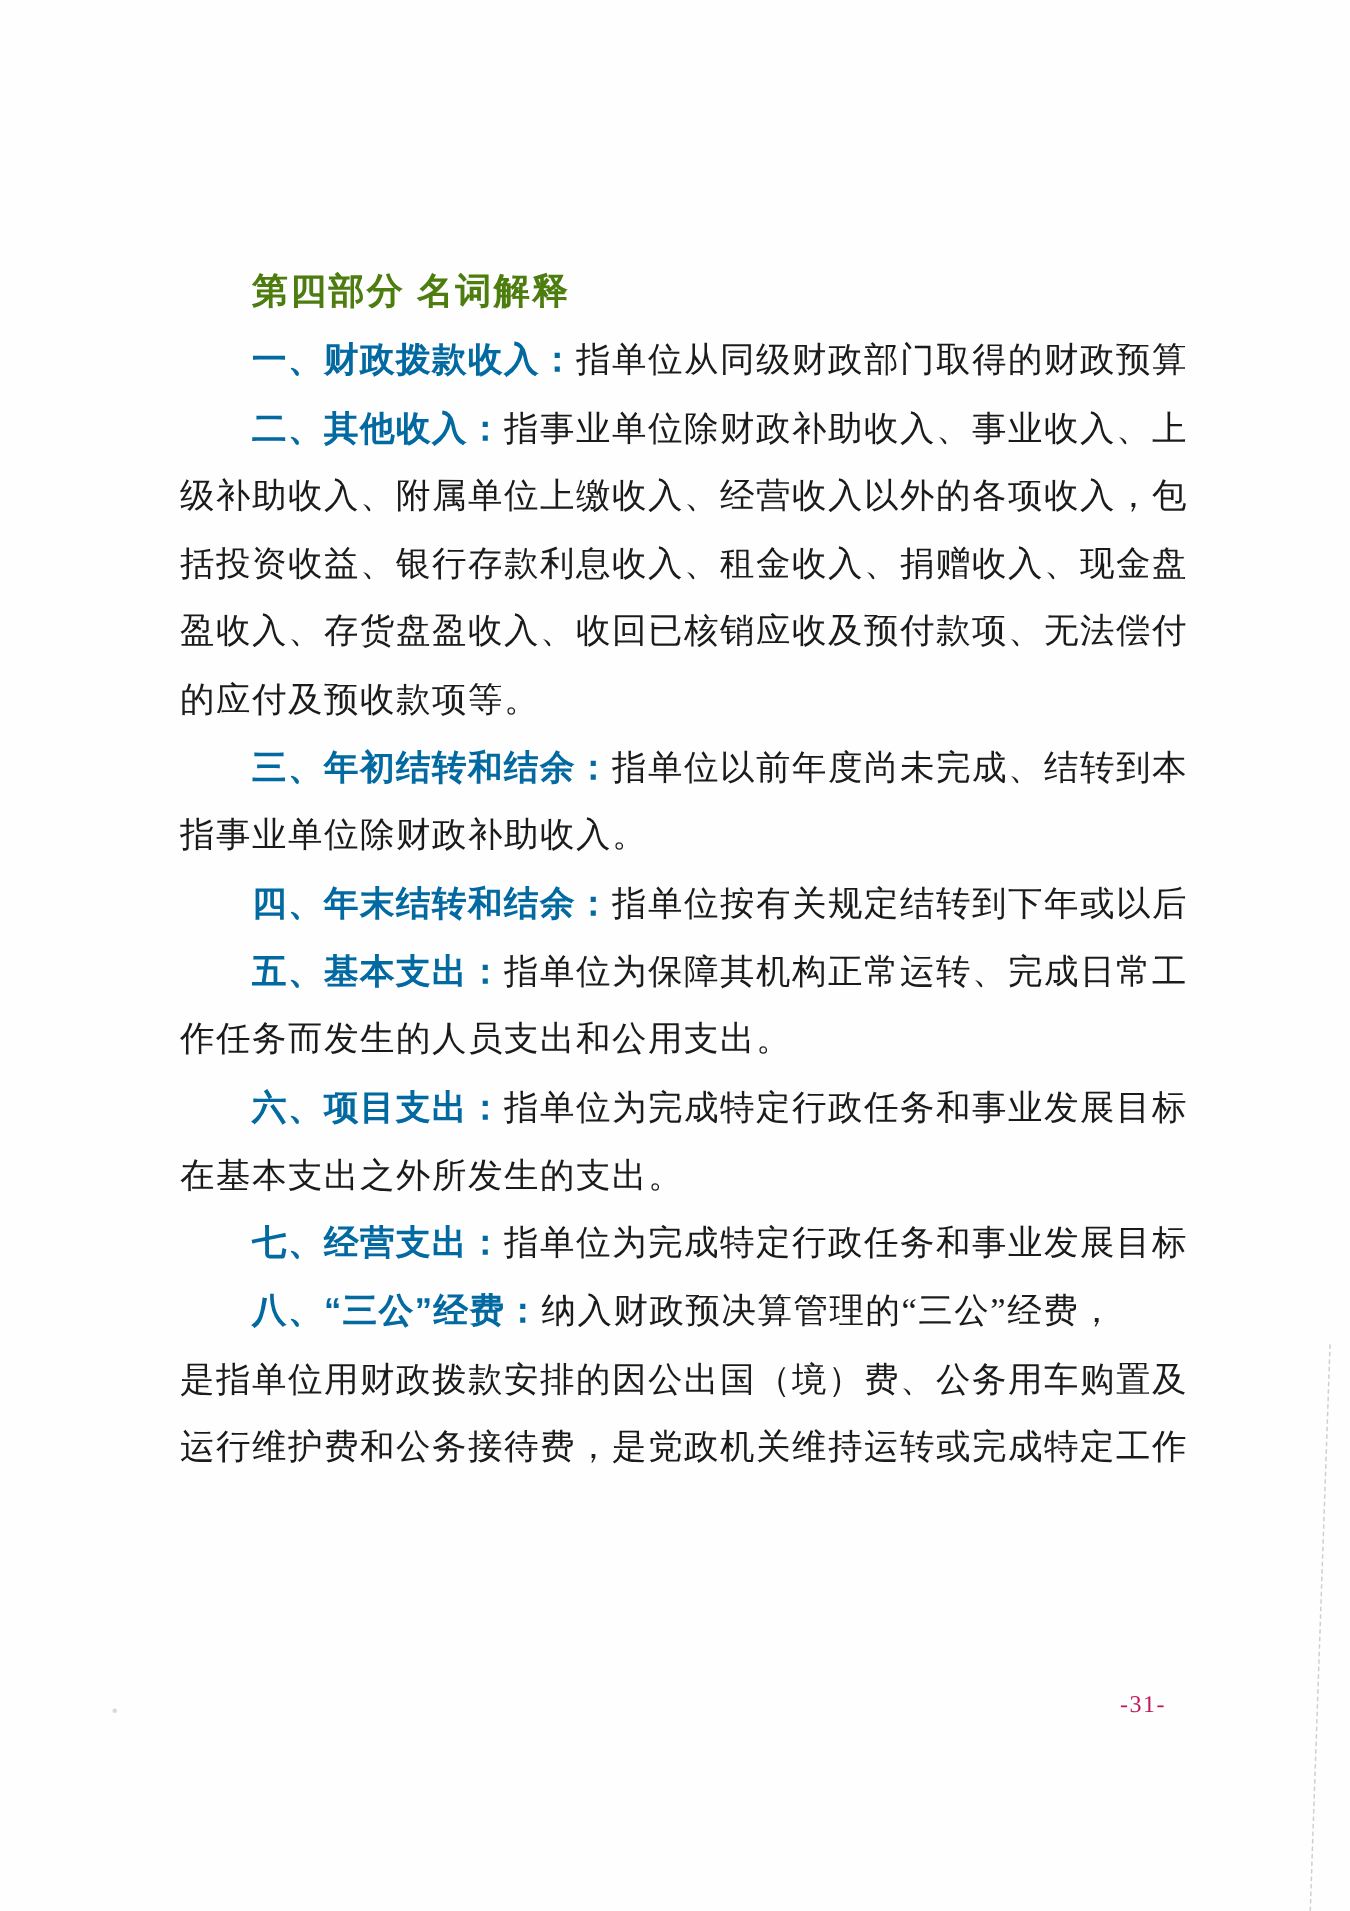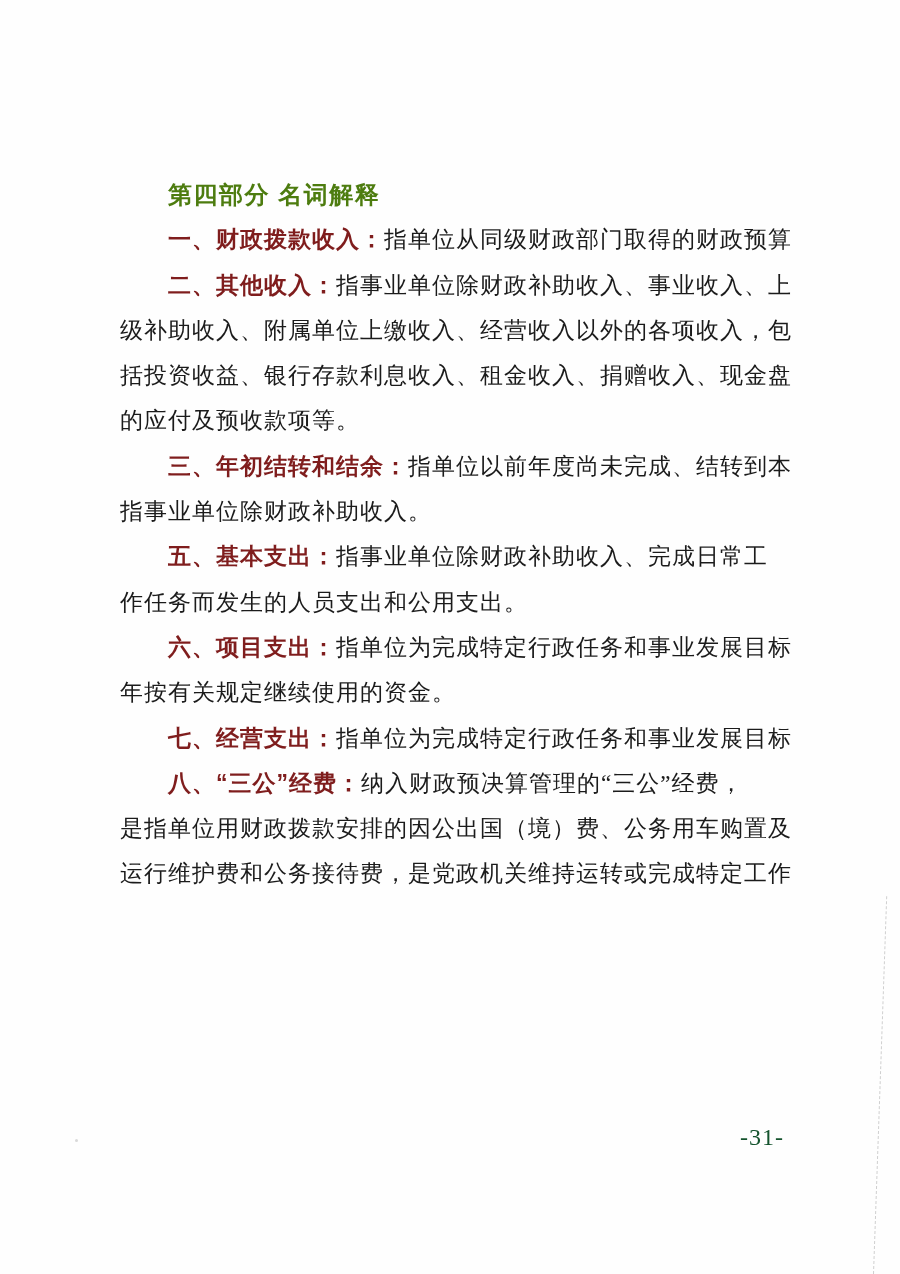--- a/index.html
+++ b/index.html
@@ -32,43 +32,43 @@
     color: #1b1b1b;
   }
   .indent {
     display: inline-block;
     width: 48px;
     height: 1px;
   }
   .lead {
     font-weight: 700;
     font-family: "Liberation Sans", sans-serif;
-    color: #7f1d1d;
+    color: #0369a1;
   }
   .heading-line {
     height: 45.3px;
     line-height: 45.3px;
     font-size: 24px;
     letter-spacing: 1.5px;
     font-weight: 700;
     font-family: "Liberation Sans", sans-serif;
     color: #4d7c0f;
     white-space: nowrap;
   }
   #page-number {
     position: absolute;
     left: 734px;
     top: 1121px;
     width: 56px;
     height: 32px;
     line-height: 32px;
     text-align: center;
-    font-size: 24px;
+    font-size: 16px;
     letter-spacing: 1px;
-    color: #14532d;
+    color: #be185d;
     font-family: "Liberation Serif", serif;
   }
   
   #scan-edge-line {
     position: absolute;
     left: 873px;
     top: 896px;
     height: 378px;
     width: 0;
     border-left: 1px dashed #c7c7c7;
@@ -91,27 +91,29 @@
 
 <div id="page">
 
   <div id="text-block">
     <div class="heading-line">
       <span class="indent"></span>第四部分 名词解释</div>
   <div class="line"><span class="indent"></span><span class="lead">一、财政拨款收入：</span><span>指单位从同级财政部门取得的财政预算</span></div>
       <div class="line"><span class="indent"></span><span class="lead">二、其他收入：</span><span>指事业单位除财政补助收入、事业收入、上</span></div>
       <div class="line">级补助收入、附属单位上缴收入、经营收入以外的各项收入，包</div>
       <div class="line">括投资收益、银行存款利息收入、租金收入、捐赠收入、现金盘</div>
+      <div class="line">盈收入、存货盘盈收入、收回已核销应收及预付款项、无法偿付</div>
       <div class="line">的应付及预收款项等。</div>
       <div class="line"><span class="indent"></span><span class="lead">三、年初结转和结余：</span><span>指单位以前年度尚未完成、结转到本</span></div>
       <div class="line">指事业单位除财政补助收入。</div>
-      <div class="line"><span class="indent"></span><span class="lead">五、基本支出：</span><span>指事业单位除财政补助收入、完成日常工</span></div>
+      <div class="line"><span class="indent"></span><span class="lead">四、年末结转和结余：</span><span>指单位按有关规定结转到下年或以后</span></div>
+      <div class="line"><span class="indent"></span><span class="lead">五、基本支出：</span><span>指单位为保障其机构正常运转、完成日常工</span></div>
       <div class="line">作任务而发生的人员支出和公用支出。</div>
       <div class="line"><span class="indent"></span><span class="lead">六、项目支出：</span><span>指单位为完成特定行政任务和事业发展目标</span></div>
-      <div class="line">年按有关规定继续使用的资金。</div>
+      <div class="line">在基本支出之外所发生的支出。</div>
       <div class="line"><span class="indent"></span><span class="lead">七、经营支出：</span><span>指单位为完成特定行政任务和事业发展目标</span></div>
       <div class="line"><span class="indent"></span><span class="lead">八、“三公”经费：</span><span>纳入财政预决算管理的“三公”经费，</span></div>
       <div class="line">是指单位用财政拨款安排的因公出国（境）费、公务用车购置及</div>
       <div class="line">运行维护费和公务接待费，是党政机关维持运转或完成特定工作</div>
     </div>
 
   <div id="page-number">-31-</div>
 
   <div id="scan-edge-line"></div>
   <div id="scan-dot"></div>

